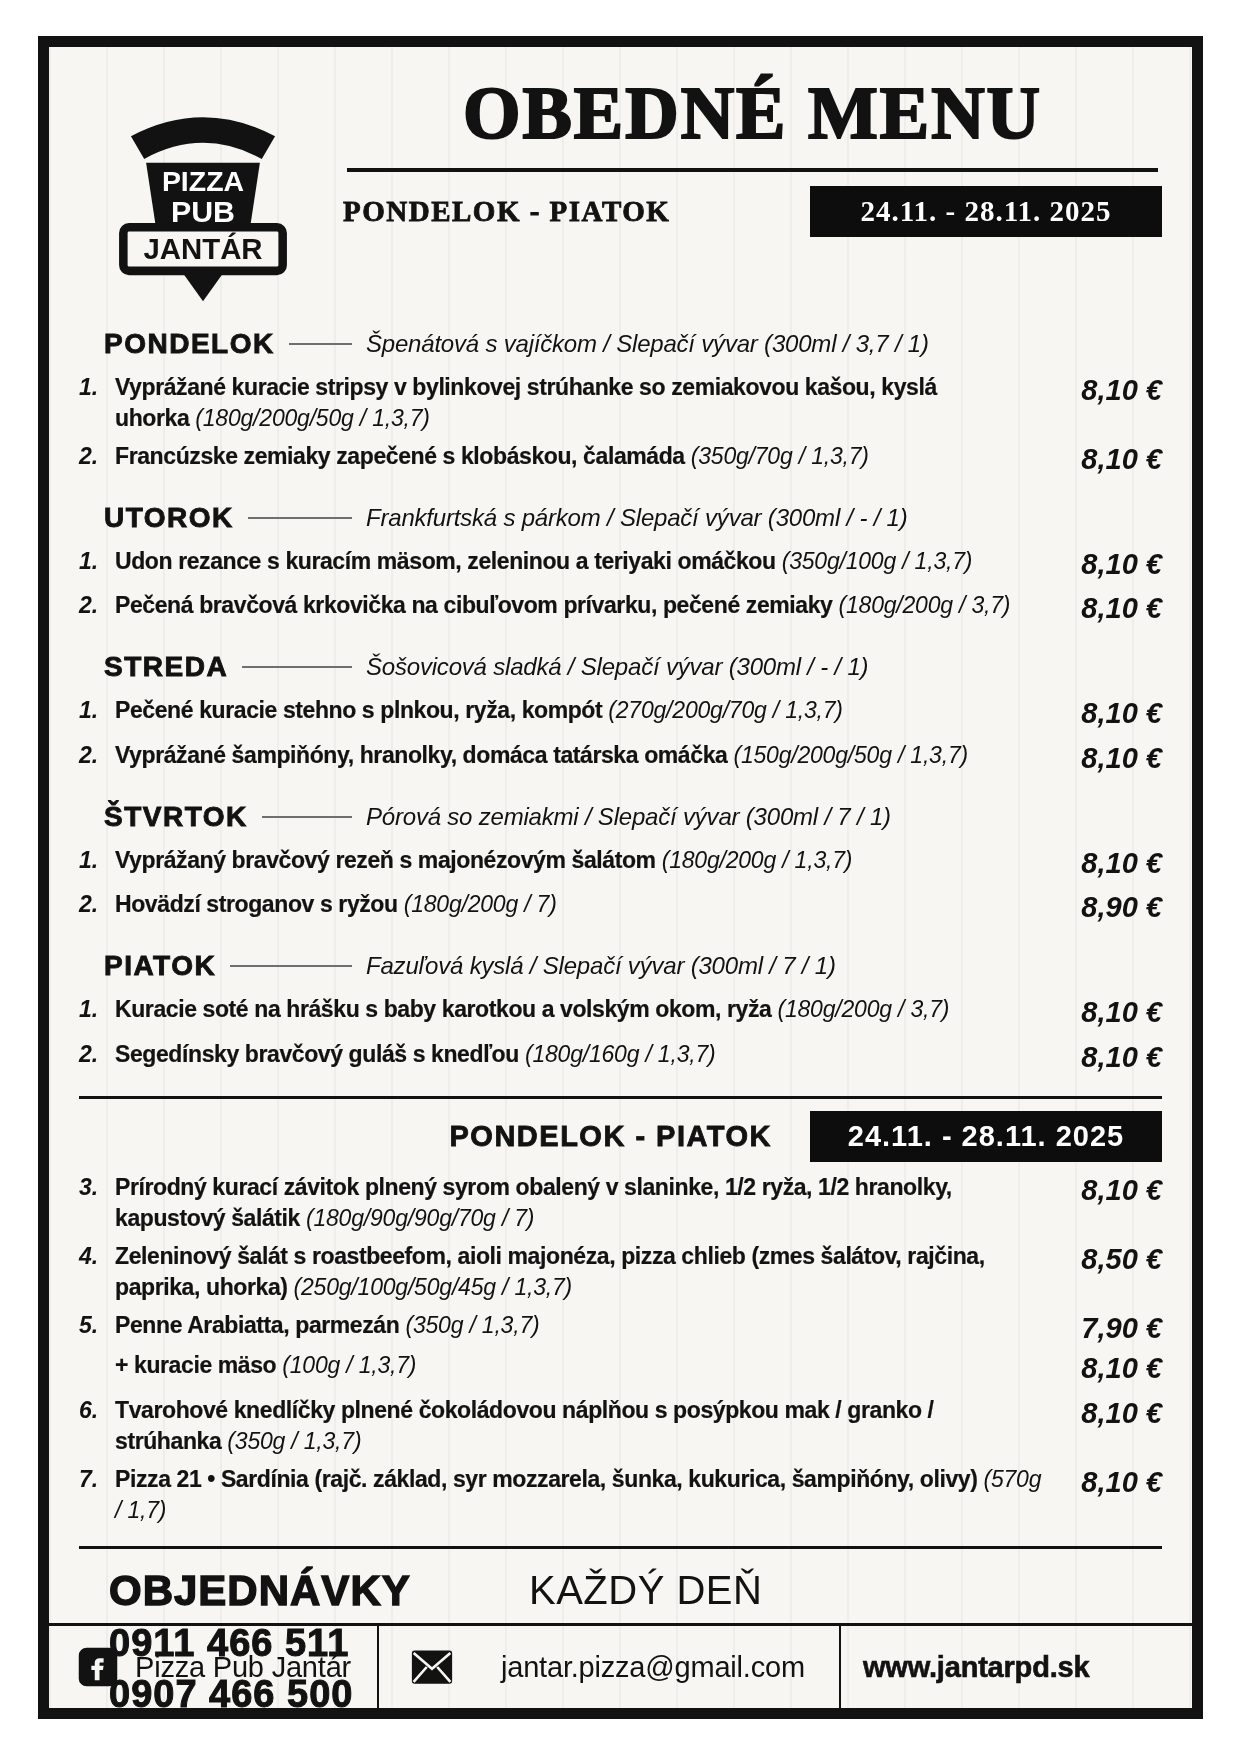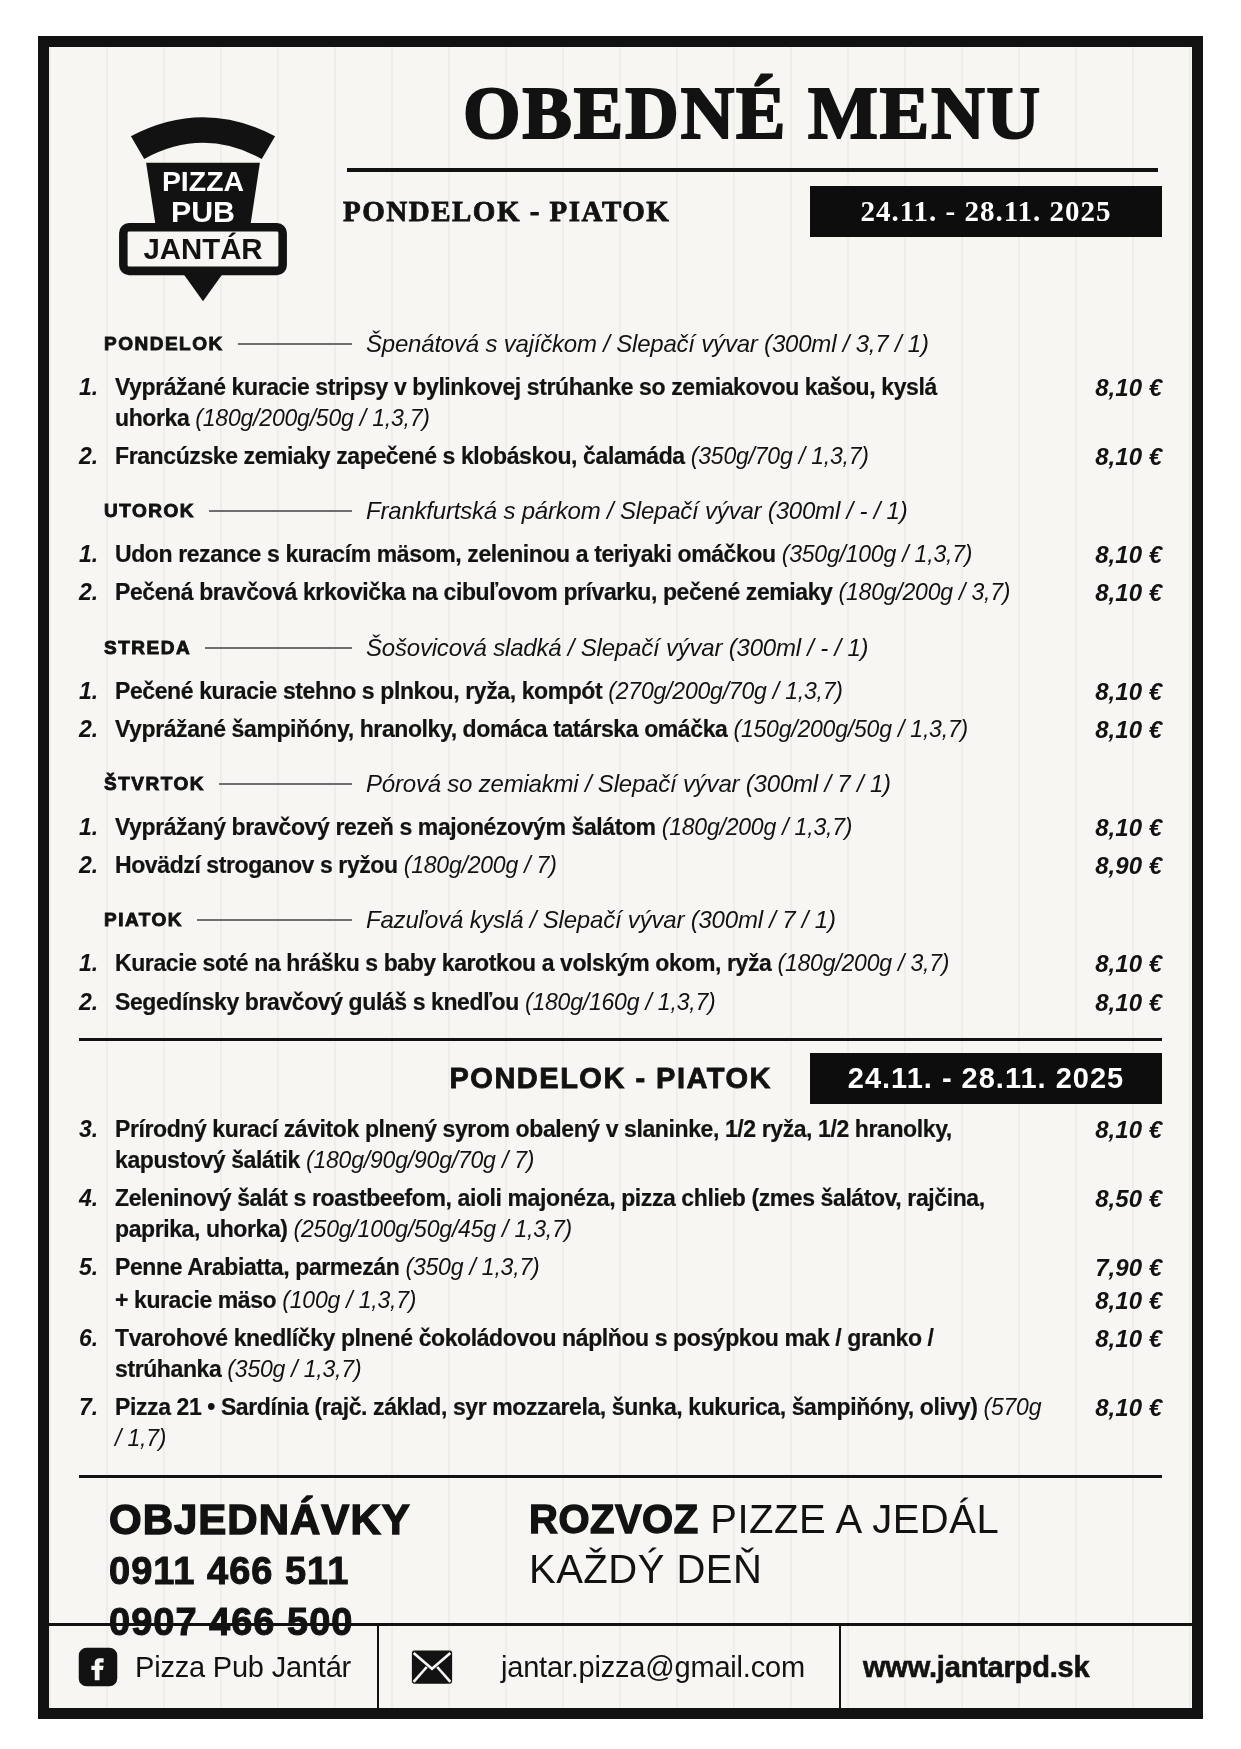--- a/index.html
+++ b/index.html
@@ -36,37 +36,37 @@
   .datebox{
     background:#0d0d0d;color:#ffffff;font-size:29px;font-weight:bold;letter-spacing:1px;
     width:352px;text-align:center;padding:9px 0;flex:0 0 auto;
   }
 
   
   .menu-body{margin-top:18px;}
   .day-block{margin-top:18px;}
   .day-head{display:flex;align-items:center;padding-left:25px;height:42px;}
   .day-name{
-    font-size:19px;font-weight:bold;letter-spacing:1.5px;
+    font-size:28px;font-weight:bold;letter-spacing:1.5px;
     -webkit-text-stroke:0.9px #121212;white-space:nowrap;
   }
   .day-lead{display:flex;align-items:center;width:262px;flex:0 0 auto;}
   .day-rule{flex:1;height:2px;background:#6f6f6f;margin:0 14px;}
   .soup{font-size:24px;font-style:italic;letter-spacing:-0.2px;white-space:nowrap;}
 
   .row{display:flex;align-items:flex-start;margin-top:7px;}
   .num{
     flex:0 0 36px;font-size:23px;font-weight:bold;font-style:italic;
     line-height:1.35;text-align:left;
   }
   .desc{flex:1;font-size:23px;line-height:1.35;letter-spacing:-0.4px;min-width:0;padding-right:14px;}
   .dish{font-weight:bold;-webkit-text-stroke:0.2px #121212;}
   .portion{font-style:italic;font-weight:normal;letter-spacing:-0.2px;margin-left:6px;}
   .price{
-    flex:0 0 96px;text-align:right;font-size:24px;font-weight:bold;font-style:italic;
+    flex:0 0 96px;text-align:right;font-size:29px;font-weight:bold;font-style:italic;
     line-height:1.3;white-space:nowrap;
   }
   .sub-row{margin-top:2px;}
   .sub-row .num{visibility:hidden;}
 
   
   .week-divider{height:3px;background:#121212;margin-top:20px;}
   .week-head{display:flex;align-items:center;justify-content:flex-end;gap:38px;margin-top:12px;}
   .week-items{margin-top:10px;}
 
@@ -263,24 +263,20 @@
       </section>
 
       <div class="footer-divider"></div>
       <footer class="footer">
         <div class="orders">
           <div class="orders-title">OBJEDNÁVKY</div>
           <div class="phone">0911 466 511</div>
           <div class="phone">0907 466 500</div>
         </div>
         <div class="delivery">
-          <div class="delivery-line">
-            <span class="w-heavy">ROZVOZ</span>
-            <span class="w-light">PIZZE A JEDÁL</span>
-          </div>
           <div class="delivery-line w-light">KAŽDÝ DEŇ</div>
         </div>
       </footer>
     </main>
   </div>
 
   <div style="position:absolute;left:0;right:0;bottom:0;background:transparent;">
     <div class="bar-divider"></div>
     <div class="bottom-bar">
       <div class="bar-cell cell-fb">

